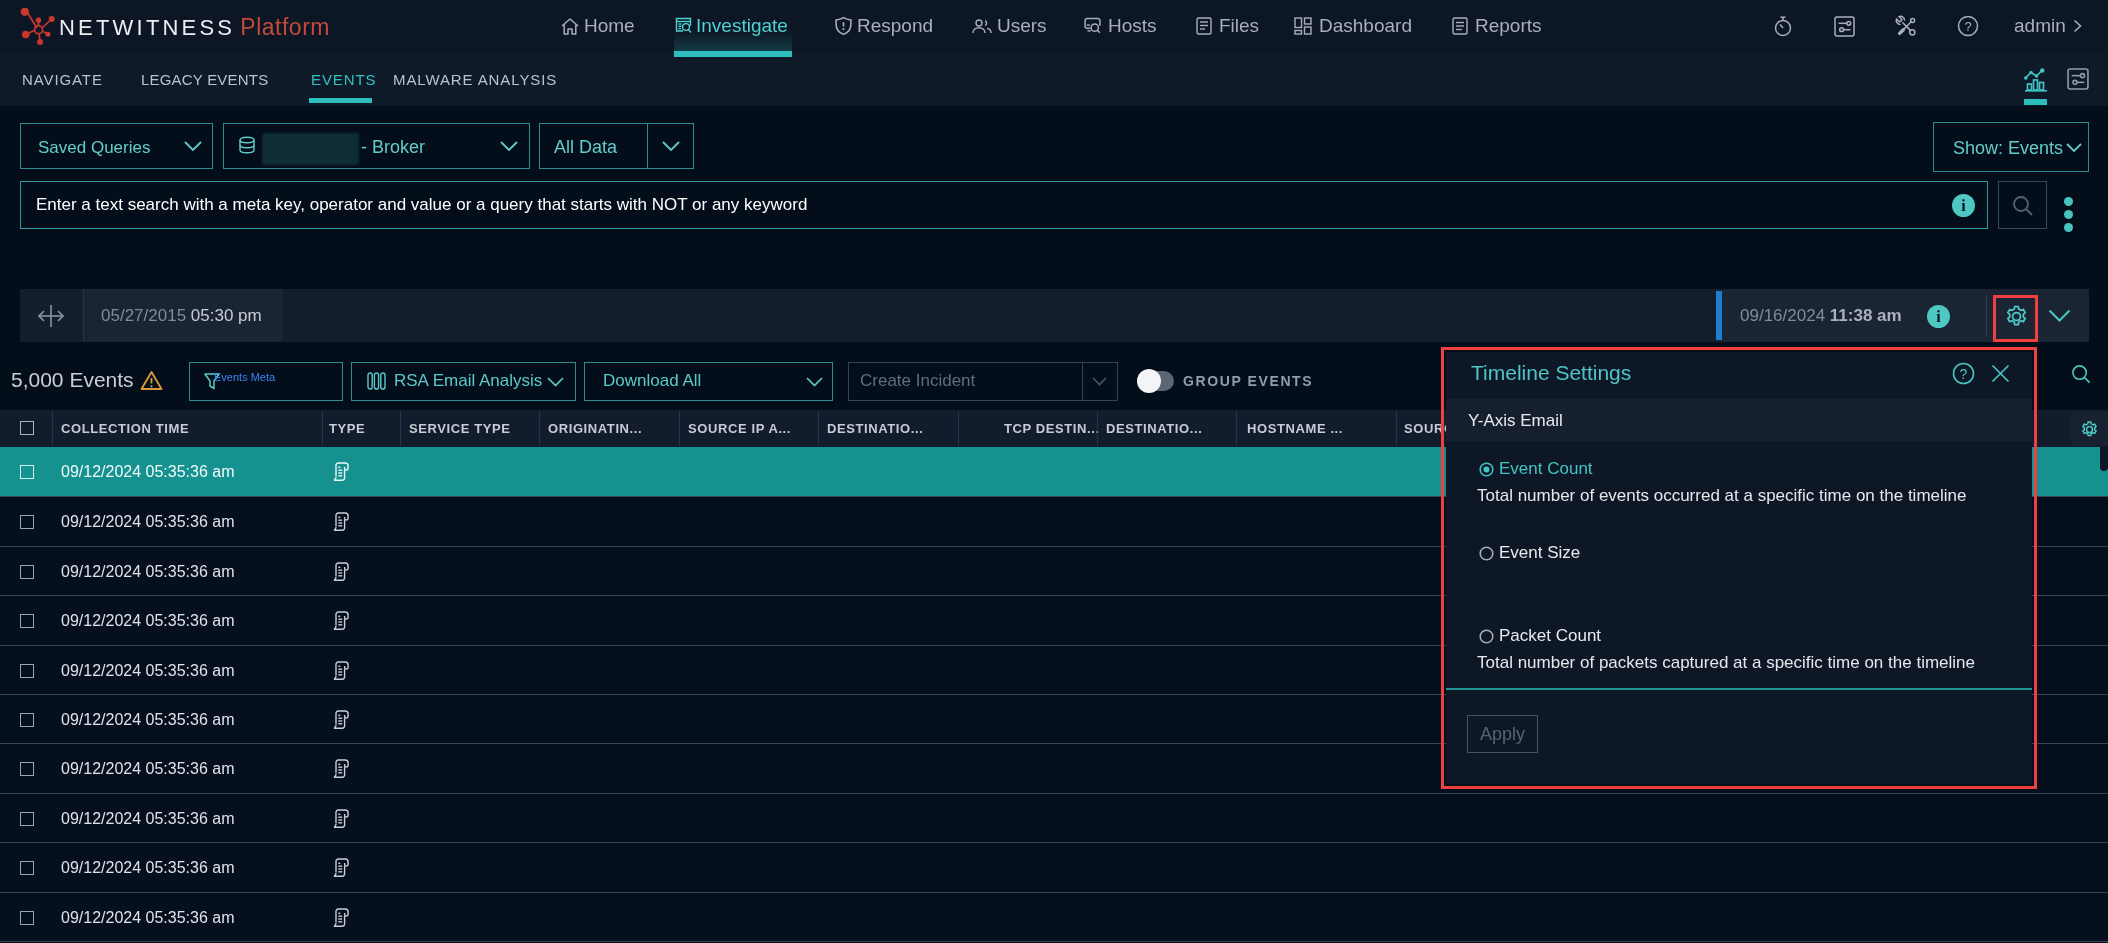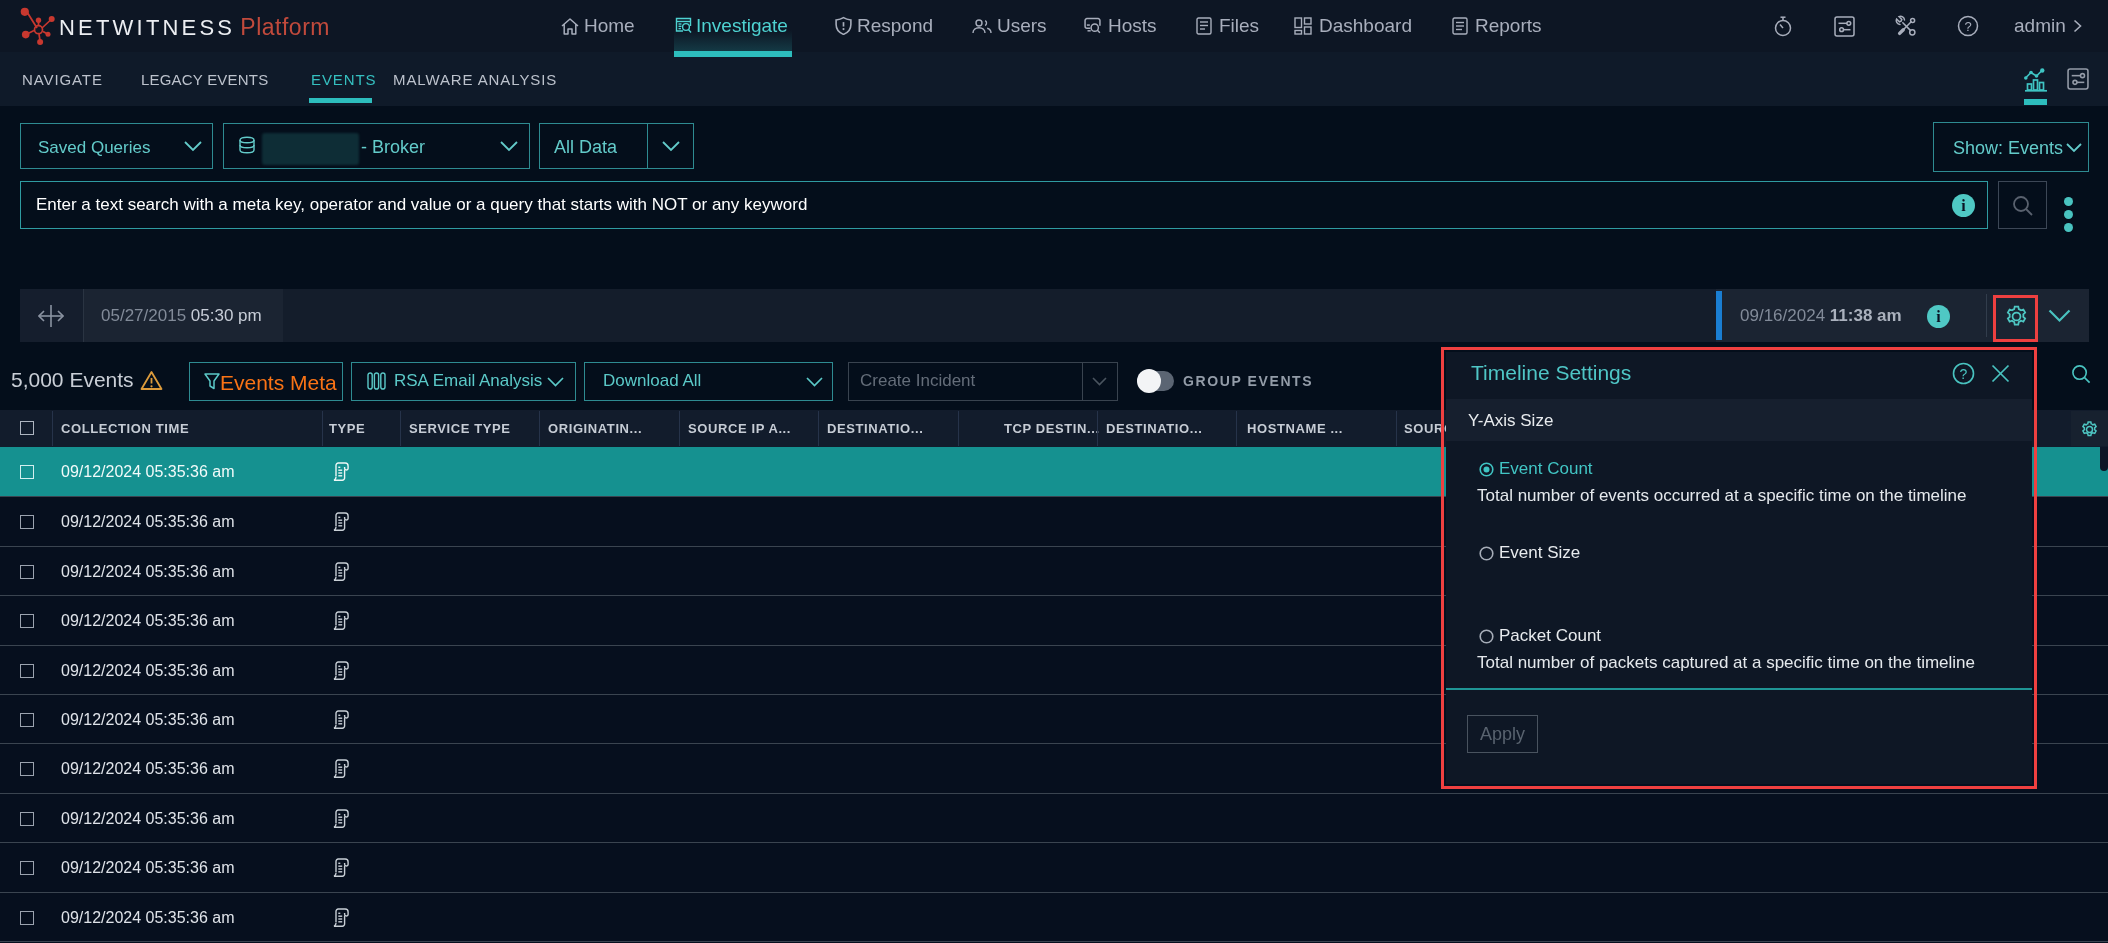--- a/index.html
+++ b/index.html
@@ -268,21 +268,21 @@
   <svg class="abs" style="left:140px;top:370px;" width="23" height="21" viewBox="0 0 23 21">
     <path d="M11.5 2 L21.5 19 H1.5 Z" fill="none" stroke="#dc9b3c" stroke-width="1.8" stroke-linejoin="round"></path>
     <line x1="11.5" y1="8" x2="11.5" y2="13.5" stroke="#dc9b3c" stroke-width="1.8"></line>
     <circle cx="11.5" cy="16.3" r="1.1" fill="#dc9b3c"></circle>
   </svg>
 
   <div class="abs" style="left:189px;top:362px;width:154px;height:39px;border:1px solid #2e8b91;"></div>
   <svg class="abs" style="left:204px;top:373px;" width="16" height="17" viewBox="0 0 16 17">
       <path d="M1 1 H15 L10 8 V15.5 L6 13 V8 Z" fill="none" stroke="#5bc9c8" stroke-width="1.5" stroke-linejoin="round"></path>
     </svg>
-  <div class="abs" style="left:220px;top:371px;font-size:21px;color:#f97316;">Events Meta</div>
+  <div class="abs" style="left:214px;top:371px;font-size:11px;color:#3b82f6;">Events Meta</div>
 
   <div class="abs" style="left:351px;top:362px;width:225px;height:39px;border:1px solid #2e8b91;"></div>
   <svg class="abs" style="left:367px;top:372px;" width="19" height="18" viewBox="0 0 19 18">
     <g fill="none" stroke="#5bc9c8" stroke-width="1.4">
       <rect x="1" y="1" width="4.2" height="16" rx="2.1"></rect>
         <rect x="7.4" y="1" width="4.2" height="16" rx="2.1"></rect>
         <rect x="13.8" y="1" width="4.2" height="16" rx="2.1"></rect>
     </g>
   </svg>
   <div class="abs" style="left:394px;top:371px;font-size:17px;color:#5bc9c8;">RSA Email Analysis</div>
@@ -495,21 +495,21 @@
       <circle cx="11.5" cy="11.5" r="10" fill="none" stroke="#49c3c0" stroke-width="1.6"></circle>
       <text x="11.5" y="16.5" text-anchor="middle" font-size="14" fill="#49c3c0" font-family="Liberation Sans">?</text>
     </svg>
     <svg class="abs" style="left:545px;top:12px;" width="19" height="19" viewBox="0 0 19 19">
       <g stroke="#49c3c0" stroke-width="1.7">
           <line x1="1.5" y1="1.5" x2="17.5" y2="17.5"></line>
           <line x1="17.5" y1="1.5" x2="1.5" y2="17.5"></line>
         </g>
     </svg>
     <div class="abs" style="left:0;top:47px;width:586px;height:42px;background:#161f2e;"></div>
-    <div class="abs" style="left:22px;top:59px;font-size:17px;color:#e8ebee;">Y-Axis Size</div>
+    <div class="abs" style="left:22px;top:59px;font-size:17px;color:#e8ebee;">Y-Axis Email</div>
 
     <svg class="abs" style="left:33px;top:110px;" width="15" height="15" viewBox="0 0 15 15">
       <circle cx="7.5" cy="7.5" r="6.3" fill="none" stroke="#3fc4c3" stroke-width="1.6"></circle>
       <circle cx="7.5" cy="7.5" r="3" fill="#3fc4c3"></circle>
     </svg>
     <div class="abs" style="left:53px;top:107px;font-size:17px;color:#41c5c4;">Event Count</div>
     <div class="abs" style="left:31px;top:134px;font-size:17px;color:#e4e8ec;">Total number of events occurred at a specific time on the timeline</div>
 
     <svg class="abs" style="left:33px;top:194px;" width="15" height="15" viewBox="0 0 15 15">
       <circle cx="7.5" cy="7.5" r="6.3" fill="none" stroke="#a6adb8" stroke-width="1.6"></circle>

